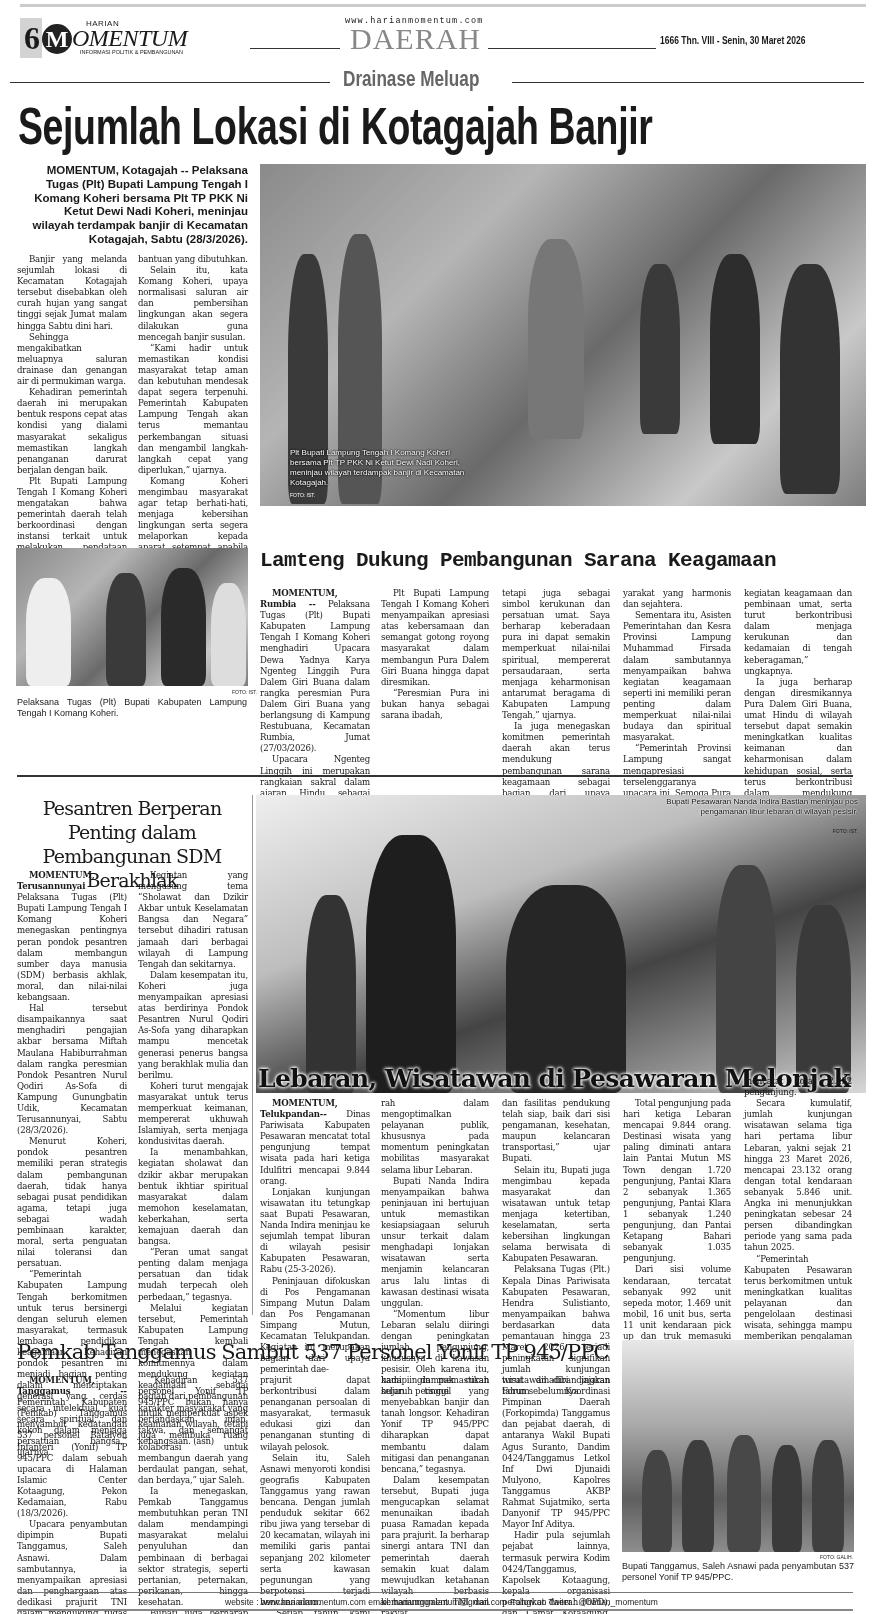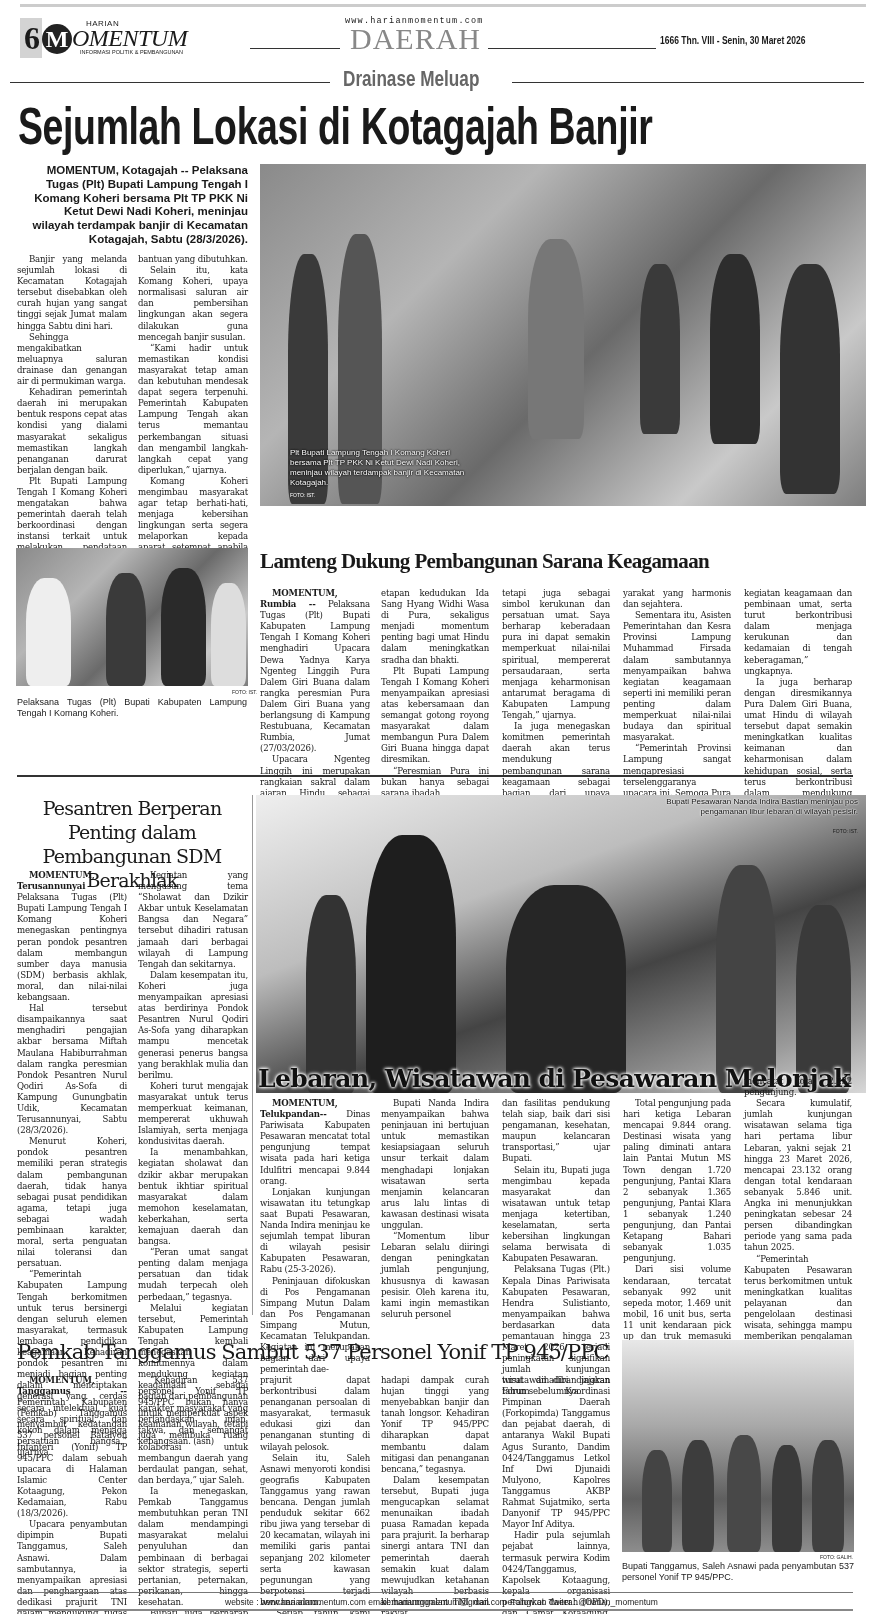--- a/index.html
+++ b/index.html
@@ -20,21 +20,21 @@
   .headline { left: 18px; top: 100px; font-family: "Liberation Sans", sans-serif; font-weight: bold; font-size: 52px; line-height: 52px; transform: scaleX(0.72); transform-origin: left; letter-spacing: -0.5px; white-space: nowrap; }
   .lead { font-family: "Liberation Sans", sans-serif; font-weight: bold; font-size: 11.5px; line-height: 13.8px; text-align: right; }
   .col { font-size: 8.6px; line-height: 11.1px; text-align: justify; letter-spacing: -0.2px; }
   .col p { text-indent: 12px; }
   .col b { font-weight: bold; }
   .photo { background: linear-gradient(135deg, #8a8a8a 0%, #b5b5b5 30%, #6a6a6a 55%, #c9c9c9 80%, #7d7d7d 100%); overflow: hidden; }
   .photo .fig { position: absolute; background: #3a3a3a; border-radius: 40% 40% 10% 10%; }
   .photo-caption-in { font-family: "Liberation Sans", sans-serif; font-size: 8px; color: #fff; line-height: 10px; text-shadow: 0 0 2px #000, 0 0 2px #000; }
   .credit { font-family: "Liberation Sans", sans-serif; font-size: 5px; }
   .caption { font-family: "Liberation Sans", sans-serif; font-size: 9px; line-height: 11px; text-align: justify; }
-  .h2 { font-family: Liberation Serif, serif; font-weight: bold; font-size: 21px; line-height: 24px; white-space: nowrap; letter-spacing: -0.6px; }
+  .h2 { font-family: Liberation Mono, monospace; font-weight: bold; font-size: 21px; line-height: 24px; white-space: nowrap; letter-spacing: -0.6px; }
   .h2-light { font-family: "DejaVu Serif", serif; font-size: 19px; line-height: 24px; letter-spacing: -0.8px; }
   .h2-over { font-family: "DejaVu Serif", serif; font-weight: bold; font-size: 25px; line-height: 28px; letter-spacing: -0.6px; color: #111; text-shadow: 0 0 3px #fff, 0 0 3px #fff, 0 0 4px #fff; white-space: nowrap; }
   .footer { font-family: "Liberation Sans", sans-serif; font-size: 8.5px; }
   .vrule { width: 1px; background: #999; }
 </style>
 </head>
 <body>
 
 <div class="abs masthead-page">6</div>
 <div class="abs logo">
@@ -90,21 +90,20 @@
 <div class="abs credit" style="left:232px; top:689px;">FOTO: IST.</div>
 <div class="abs caption" style="left:17px; top:697px; width:230px;">Pelaksana Tugas (Plt) Bupati Kabupaten Lampung Tengah I Komang Koheri.</div>
 
 <div class="abs h2" style="left:260px; top:549px;">Lamteng Dukung Pembangunan Sarana Keagamaan</div>
 
 <div class="abs col" style="left:260px; top:588px; width:110px;">
   <p><b>MOMENTUM, Rumbia --</b> <span>Pelaksana Tugas (Plt) Bupati Kabupaten Lampung Tengah I Komang Koheri menghadiri Upacara Dewa Yadnya Karya Ngenteg Linggih Pura Dalem Giri Buana dalam rangka peresmian Pura Dalem Giri Buana yang berlangsung di Kampung Restubuana, Kecamatan Rumbia, Jumat (27/03/2026).</span></p>
   <p>Upacara Ngenteg Linggih ini merupakan rangkaian sakral dalam ajaran Hindu sebagai simbol penyucian dan pen-</p>
 </div>
 <div class="abs col" style="left:381px; top:588px; width:108px;">
-  <p style="text-indent:0">etapan kedudukan Ida Sang Hyang Widhi Wasa di Pura, sekaligus menjadi momentum penting bagi umat Hindu dalam meningkatkan sradha dan bhakti.</p>
   <p>Plt Bupati Lampung Tengah I Komang Koheri menyampaikan apresiasi atas kebersamaan dan semangat gotong royong masyarakat dalam membangun Pura Dalem Giri Buana hingga dapat diresmikan.</p>
   <p>“Peresmian Pura ini bukan hanya sebagai sarana ibadah,</p>
 </div>
 <div class="abs col" style="left:502px; top:588px; width:108px;">
   <p style="text-indent:0">tetapi juga sebagai simbol kerukunan dan persatuan umat. Saya berharap keberadaan pura ini dapat semakin memperkuat nilai-nilai spiritual, mempererat persaudaraan, serta menjaga keharmonisan antarumat beragama di Kabupaten Lampung Tengah,” ujarnya.</p>
   <p>Ia juga menegaskan komitmen pemerintah daerah akan terus mendukung pembangunan sarana keagamaan sebagai bagian dari upaya menciptakan kehidupan mas-</p>
 </div>
 <div class="abs col" style="left:623px; top:588px; width:108px;">
   <p style="text-indent:0">yarakat yang harmonis dan sejahtera.</p>
   <p>Sementara itu, Asisten Pemerintahan dan Kesra Provinsi Lampung Muhammad Firsada dalam sambutannya menyampaikan bahwa kegiatan keagamaan seperti ini memiliki peran penting dalam memperkuat nilai-nilai budaya dan spiritual masyarakat.</p>
@@ -144,20 +143,21 @@
   <div class="abs credit" style="right:8px; top:33px;">FOTO: IST.</div>
 </div>
 <div class="abs h2-over" style="left:258px; top:1065px;">Lebaran, Wisatawan di Pesawaran Melonjak</div>
 
 <div class="abs col" style="left:260px; top:1098px; width:110px;">
   <p><b>MOMENTUM, Telukpandan--</b> <span>Dinas Pariwisata Kabupaten Pesawaran mencatat total pengunjung tempat wisata pada hari ketiga Idulfitri mencapai 9.844 orang.</span></p>
   <p>Lonjakan kunjungan wisawatan itu tetungkap saat Bupati Pesawaran, Nanda Indira meninjau ke sejumlah tempat liburan di wilayah pesisir Kabupaten Pesawaran, Rabu (25-3-2026).</p>
   <p>Peninjauan difokuskan di Pos Pengamanan Simpang Mutun Dalam dan Pos Pengamanan Simpang Mutun, Kecamatan Telukpandan. Kegiatan ini merupakan bagian dari upaya pemerintah dae-</p>
 </div>
 <div class="abs col" style="left:381px; top:1098px; width:108px;">
+  <p style="text-indent:0">rah dalam mengoptimalkan pelayanan publik, khususnya pada momentum peningkatan mobilitas masyarakat selama libur Lebaran.</p>
   <p>Bupati Nanda Indira menyampaikan bahwa peninjauan ini bertujuan untuk memastikan kesiapsiagaan seluruh unsur terkait dalam menghadapi lonjakan wisatawan serta menjamin kelancaran arus lalu lintas di kawasan destinasi wisata unggulan.</p>
   <p>“Momentum libur Lebaran selalu diiringi dengan peningkatan jumlah pengunjung, khususnya di kawasan pesisir. Oleh karena itu, kami ingin memastikan seluruh personel</p>
 </div>
 <div class="abs col" style="left:502px; top:1098px; width:108px;">
   <p style="text-indent:0">dan fasilitas pendukung telah siap, baik dari sisi pengamanan, kesehatan, maupun kelancaran transportasi,” ujar Bupati.</p>
   <p>Selain itu, Bupati juga mengimbau kepada masyarakat dan wisatawan untuk tetap menjaga ketertiban, keselamatan, serta kebersihan lingkungan selama berwisata di Kabupaten Pesawaran.</p>
   <p>Pelaksana Tugas (Plt.) Kepala Dinas Pariwisata Kabupaten Pesawaran, Hendra Sulistianto, menyampaikan bahwa berdasarkan data pemantauan hingga 23 Maret 2026, terjadi peningkatan signifikan jumlah kunjungan wisatawan dibandingkan tahun sebelumnya.</p>
 </div>
 <div class="abs col" style="left:623px; top:1098px; width:108px;">
   <p>Total pengunjung pada hari ketiga Lebaran mencapai 9.844 orang. Destinasi wisata yang paling diminati antara lain Pantai Mutun MS Town dengan 1.720 pengunjung, Pantai Klara 2 sebanyak 1.365 pengunjung, Pantai Klara 1 sebanyak 1.240 pengunjung, dan Pantai Ketapang Bahari sebanyak 1.035 pengunjung.</p>

